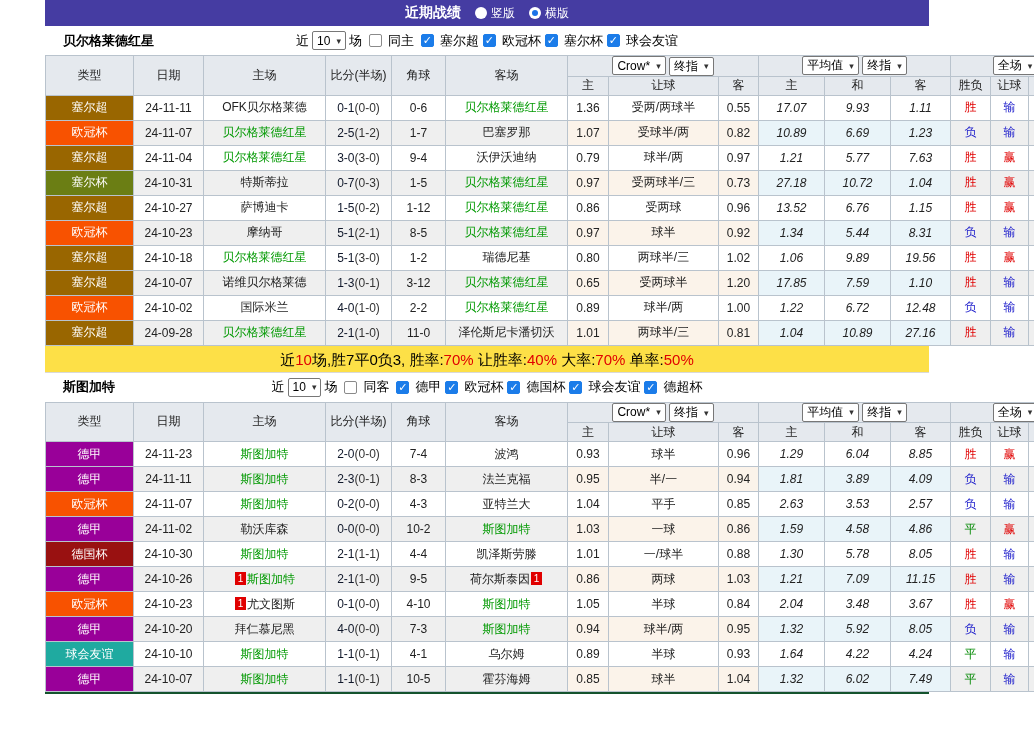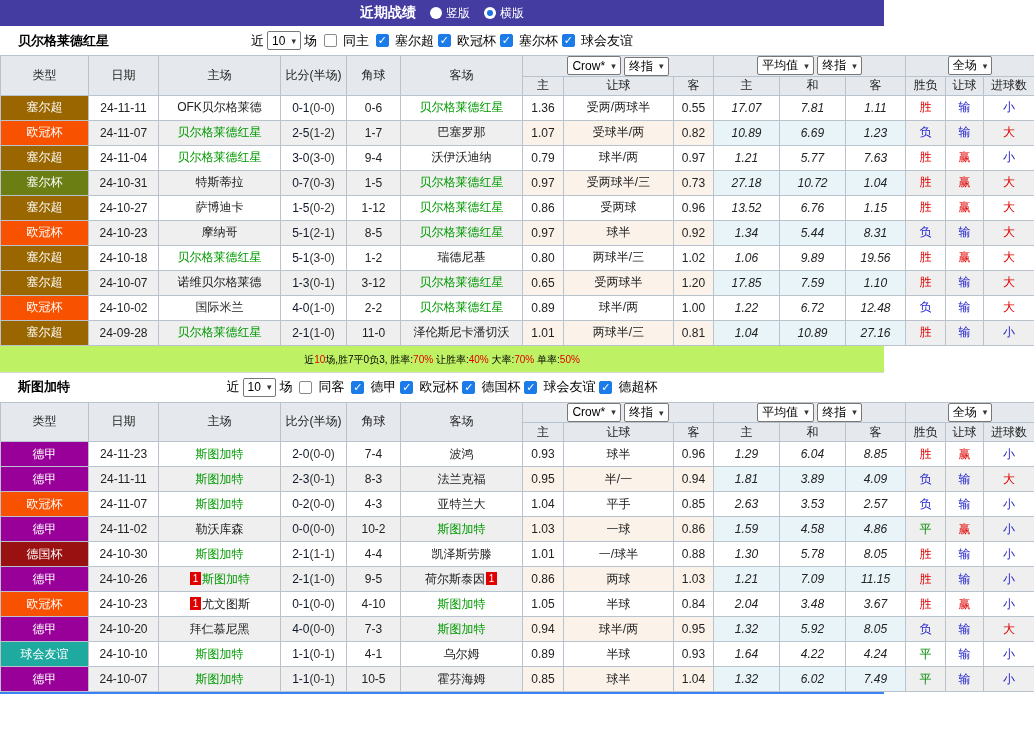--- a/index.html
+++ b/index.html
@@ -1,18 +1,18 @@
 <!DOCTYPE html>
 <html><head>
 <meta charset="utf-8">
 <style>
   * { box-sizing: border-box; }
   body { margin:0; background:#fff; width:1034px;
          font-family:"Liberation Sans","DejaVu Sans",sans-serif; }
-  .page { width:884px; border-bottom:2px solid #3b82f6; }
+  .page { width:884px; border-bottom:2px solid #14532d;margin-left:45px; }
 
   
   .topbar { height:26px; background:#453CA2; color:#fff; display:flex;
             align-items:center; justify-content:center; gap:14px; }
   .topbar .title { font-weight:bold; font-size:14px; }
   .radio-label { display:inline-flex; align-items:center; gap:4px; font-size:12px; cursor:default; }
   .radio { width:12px; height:12px; border-radius:50%; background:#fff; position:relative; display:inline-block; }
   .radio.sel::after { content:""; position:absolute; left:3px; top:3px; width:6px; height:6px;
                       border-radius:50%; background:#1b72e8; }
 
@@ -43,22 +43,22 @@
   td.c-avg, tr.even td.c-avg { background:#e9f4f9;font-style:italic; }
   .g { color:#009900; }
   .ft { color:#0f172a; }
   .hts { color:#333; }
   .red { color:#e00000; }
   .blue { color:#2222cc; }
   .green { color:#008800; }
   .card { display:inline-block; background:#e00000; color:#fff; font-size:10px; width:11px; height:13px;
           line-height:13px; text-align:center; vertical-align:1px; margin:0 1px; }
 
-  .summary { height:27px; line-height:27px; text-align:center; font-size:10px; color:#000;
-             border-bottom:1px solid #d9d9d9; background:#bef264; }
+  .summary { height:27px; line-height:27px; text-align:center; font-size:15px; color:#000;
+             border-bottom:1px solid #d9d9d9; background:#fde047; }
 </style>
 </head>
 <body>
 
 <div class="page">
 
   <div class="topbar">
     <span class="title">近期战绩</span>
     <span class="radio-label">
       <span class="radio"></span>
@@ -175,21 +175,21 @@
     <td class="c-league" style="background: rgb(153, 102, 0);"><span>塞尔超</span></td>
     <td>24-11-11</td>
     <td><span>OFK贝尔格莱德</span></td>
     <td><span class="ft">0-1</span><span class="hts">(0-0)</span></td>
     <td>0-6</td>
     <td><span class="g">贝尔格莱德红星</span></td>
     <td class="c-odd">1.36</td>
     <td class="c-odd">受两/两球半</td>
     <td class="c-odd">0.55</td>
     <td class="c-avg">17.07</td>
-    <td class="c-avg">7.81</td>
+    <td class="c-avg">9.93</td>
     <td class="c-avg">1.11</td>
     <td class="red">胜</td>
     <td class="blue">输</td>
     <td class="blue">小</td>
   </tr>
           <tr class="even">
     <td class="c-league" style="background: rgb(248, 82, 0);"><span>欧冠杯</span></td>
     <td>24-11-07</td>
     <td><span class="g">贝尔格莱德红星</span></td>
     <td><span class="ft">2-5</span><span class="hts">(1-2)</span></td>

